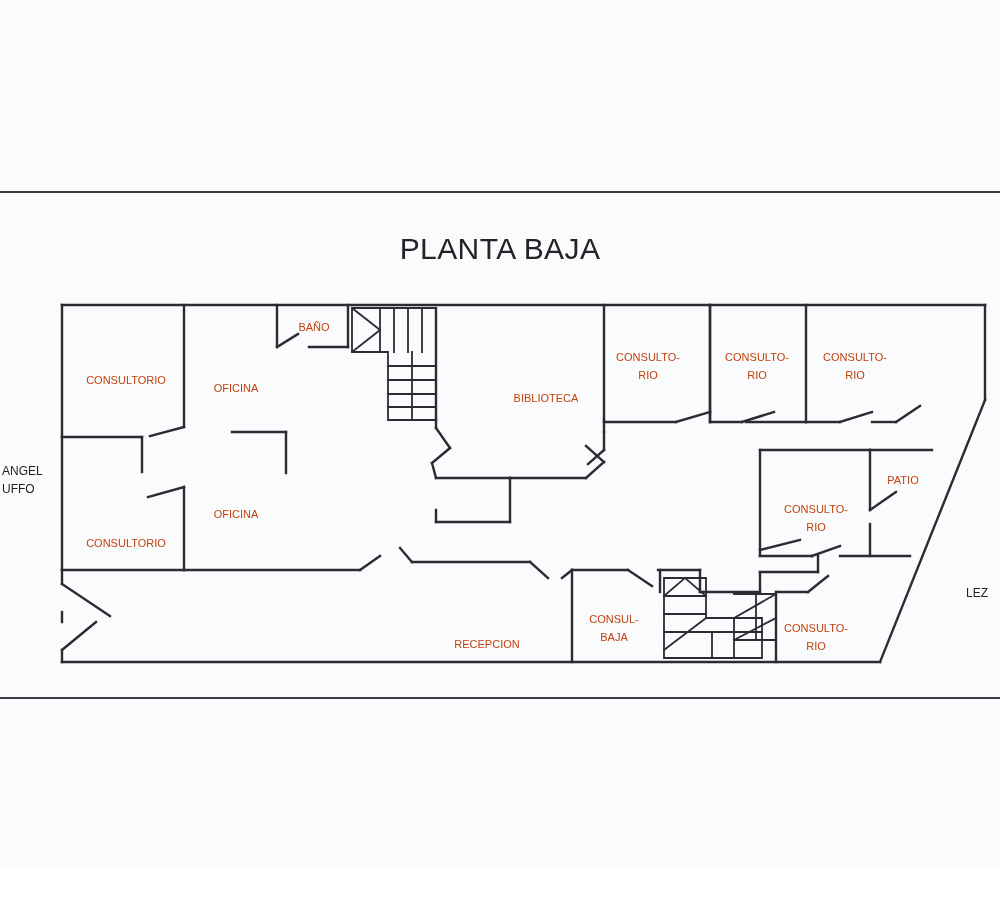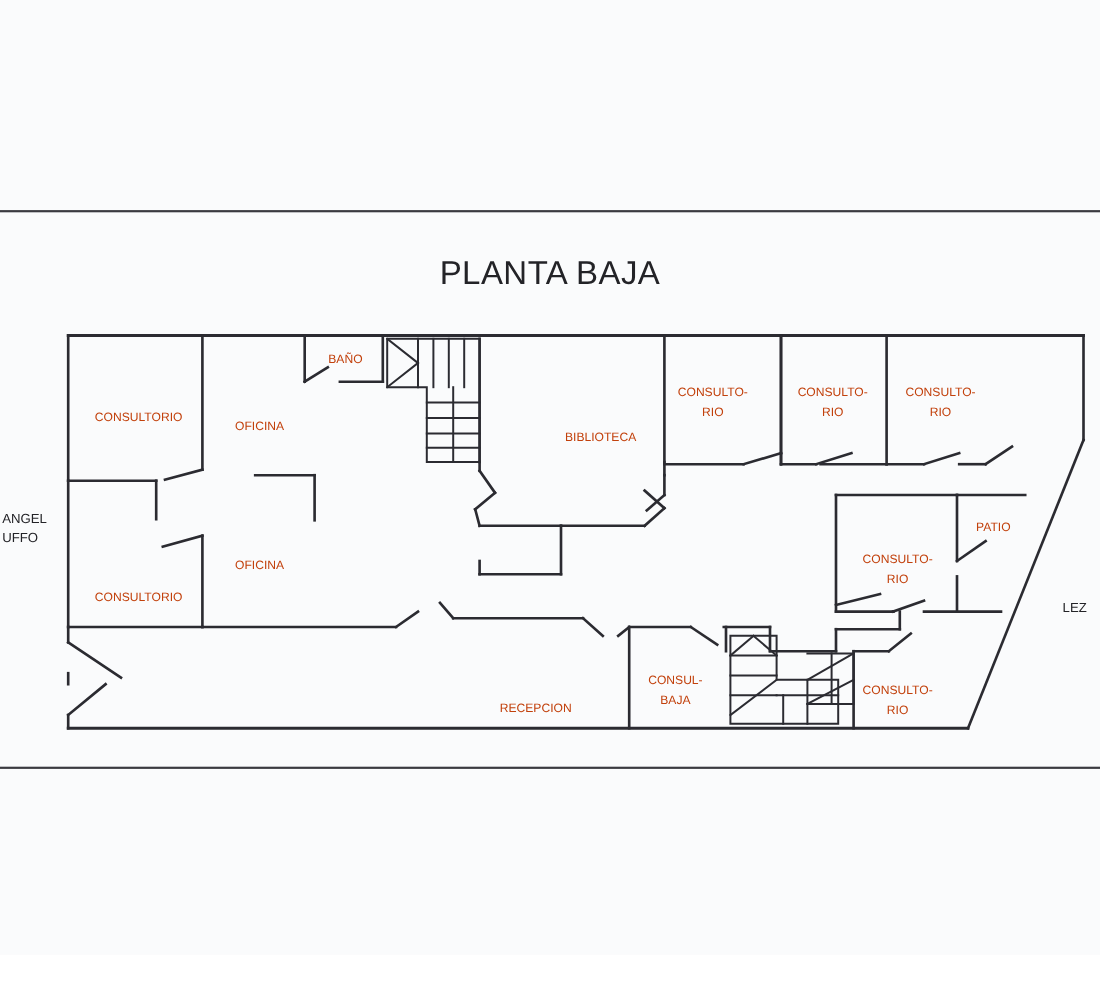--- a/index.html
+++ b/index.html
@@ -65,21 +65,21 @@
   .street-label {
     position: absolute;
     color: #232327;
     font-family: "Liberation Sans", sans-serif;
     font-size: 12px;
     line-height: 18px;
     text-align: left;
     white-space: pre-line;
     transform: translate(0, -50%);
   }
-  .street-label.right { text-align: right; }
+  .street-label.right { text-align: right; margin-top: 41px; }
 </style>
 </head>
 <body>
 
 <div id="page">
 
   <div class="rule" id="rule-top"></div>
   <div class="rule" id="rule-bottom"></div>
 
   <div id="plan-title">PLANTA BAJA</div>

